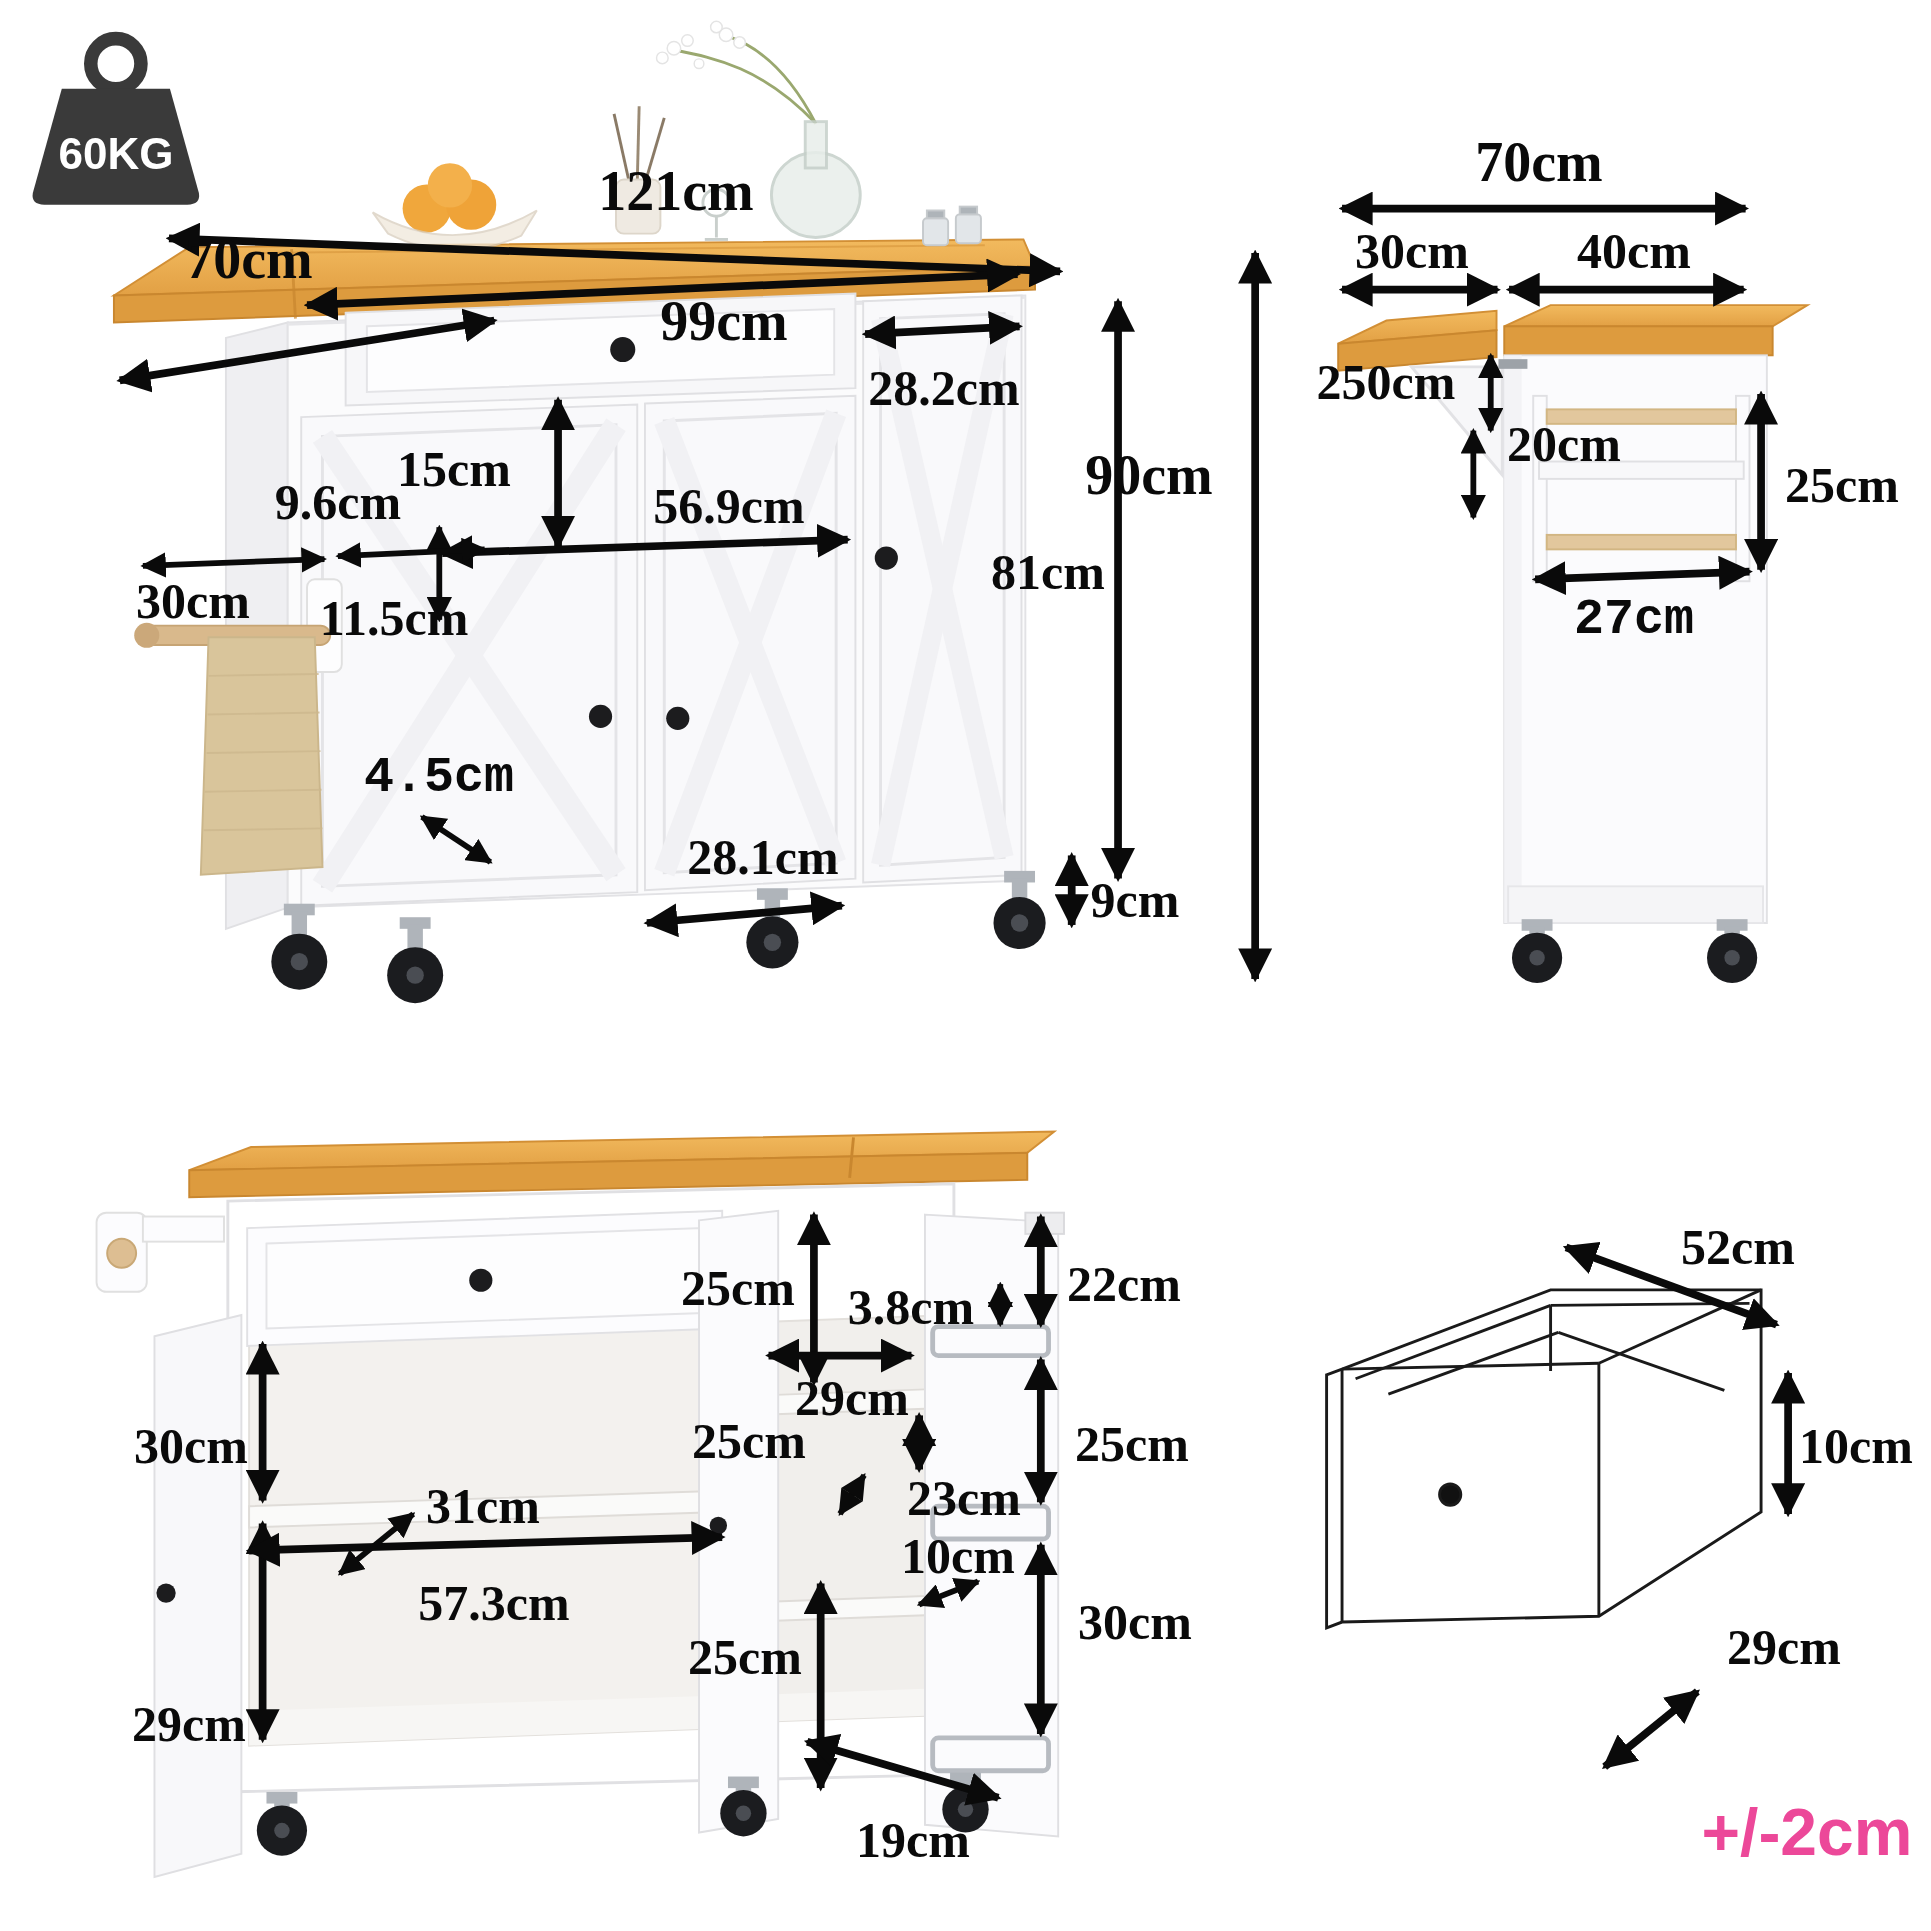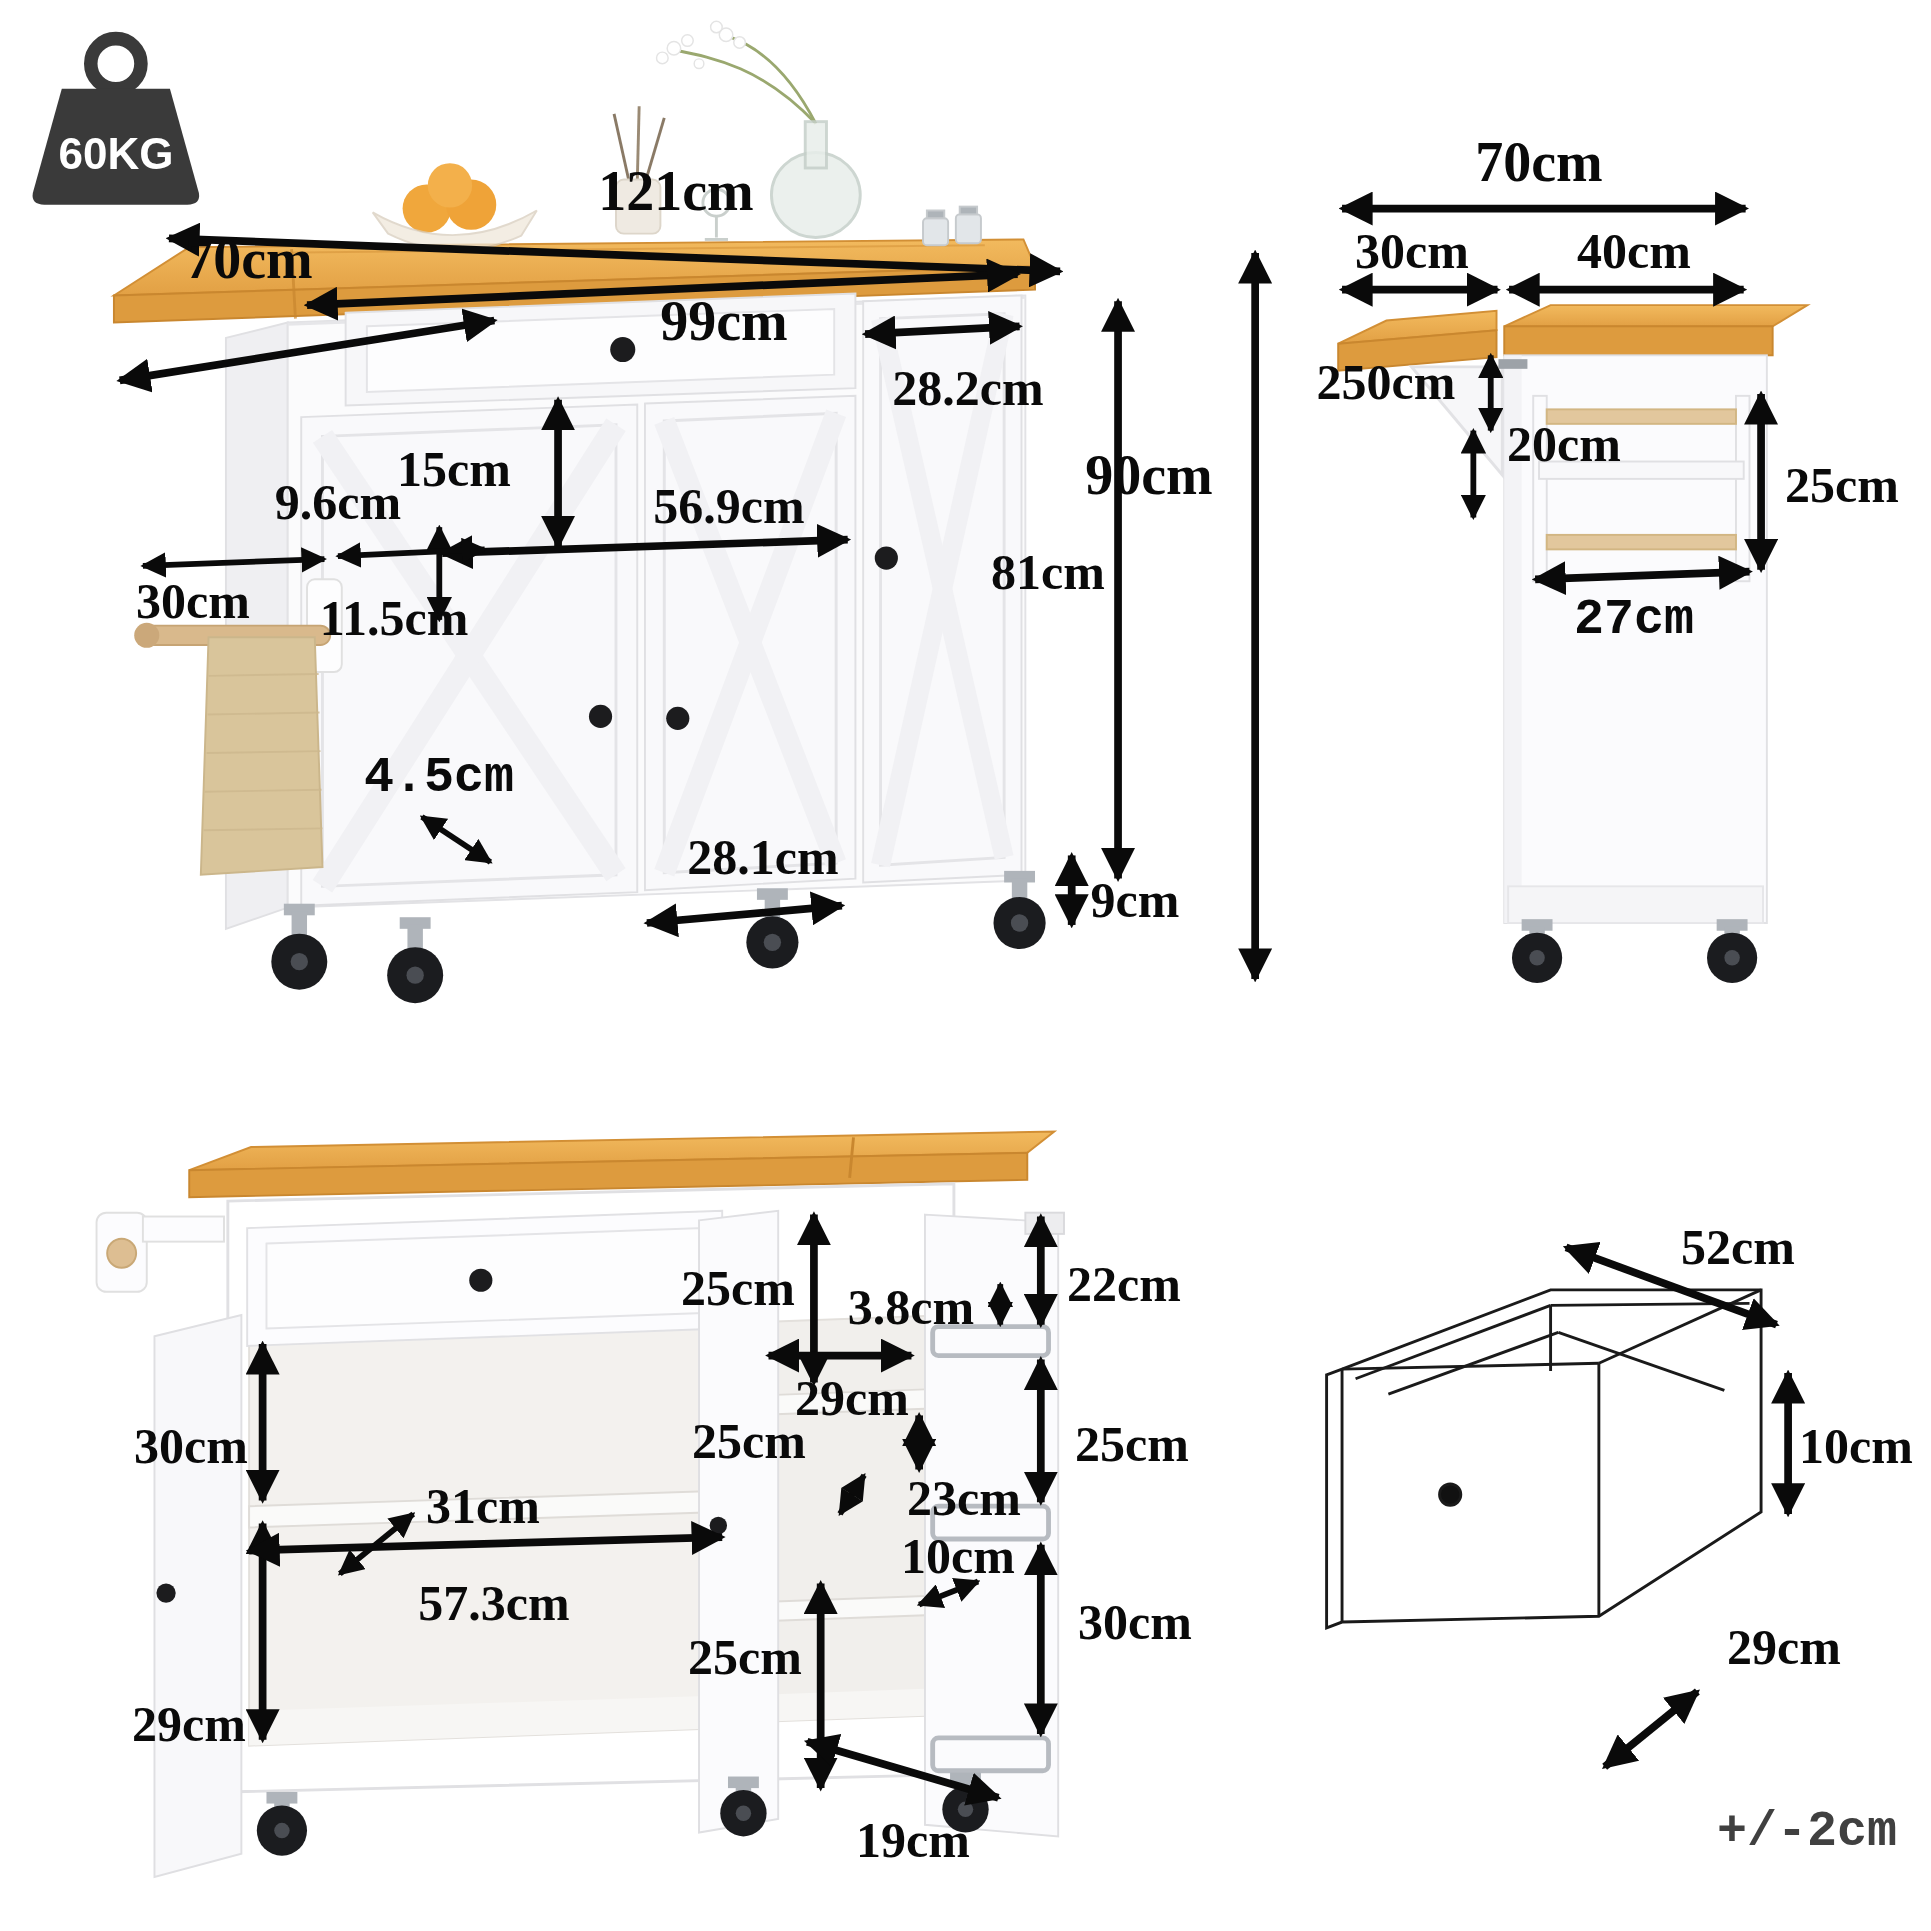--- a/index.html
+++ b/index.html
@@ -2,21 +2,21 @@
 <html><head>
 <meta charset="utf-8">
 <style>
   html,body{margin:0;padding:0;background:#ffffff;}
   .stage{position:relative;width:1931px;height:1908px;background:#ffffff;overflow:hidden;
          font-family:"Liberation Serif",serif;}
   .stage svg{position:absolute;left:0;top:0;}
   .lbl{position:absolute;transform:translate(-50%,-50%);font-weight:bold;color:#0a0a0a;
        font-size:50px;white-space:nowrap;line-height:1;letter-spacing:0px;}
   .lbl.big{font-size:56px;}
-  .lbl.sans{font-family:Liberation Mono, monospace;font-size:50px;color:#404040;}
+  .lbl.sans{font-family:Liberation Sans, sans-serif;font-size:66px;color:#ec4899;}
   .badge-text{position:absolute;transform:translate(-50%,-50%);color:#ffffff;
        font-family:"Liberation Sans",sans-serif;font-weight:bold;font-size:44px;}
 </style>
 </head>
 <body>
 
 <div class="stage">
 
 <svg width="1931" height="1931" viewBox="0 0 2000 2000">
   <defs>
@@ -313,21 +313,21 @@
   </g>
 </svg>
 
 <div class="badge-text" style="left:116px;top:154px;">60KG</div>
 
 <div class="lbl big" style="left:676px;top:191px;">121cm</div>
 <div class="lbl big" style="left:249px;top:259px;">70cm</div>
 <div class="lbl big" style="left:724px;top:321px;">99cm</div>
 <div class="lbl" style="left:454px;top:469px;">15cm</div>
 <div class="lbl" style="left:729px;top:506px;">56.9cm</div>
-<div class="lbl" style="left:944px;top:388px;margin-left:24px;">28.2cm</div>
+<div class="lbl" style="left:944px;top:388px;">28.2cm</div>
 <div class="lbl" style="left:338px;top:502px;">9.6cm</div>
 <div class="lbl" style="left:193px;top:601px;">30cm</div>
 <div class="lbl" style="left:394px;top:618px;">11.5cm</div>
 <div class="lbl" style="left:1048px;top:572px;">81cm</div>
 <div class="lbl" style="left:439px;top:778px;font-family:Liberation Mono, monospace;">4.5cm</div>
 <div class="lbl" style="left:763px;top:857px;">28.1cm</div>
 <div class="lbl" style="left:1135px;top:900px;">9cm</div>
 
 <div class="lbl big" style="left:1539px;top:162px;">70cm</div>
 <div class="lbl" style="left:1412px;top:251px;">30cm</div>

